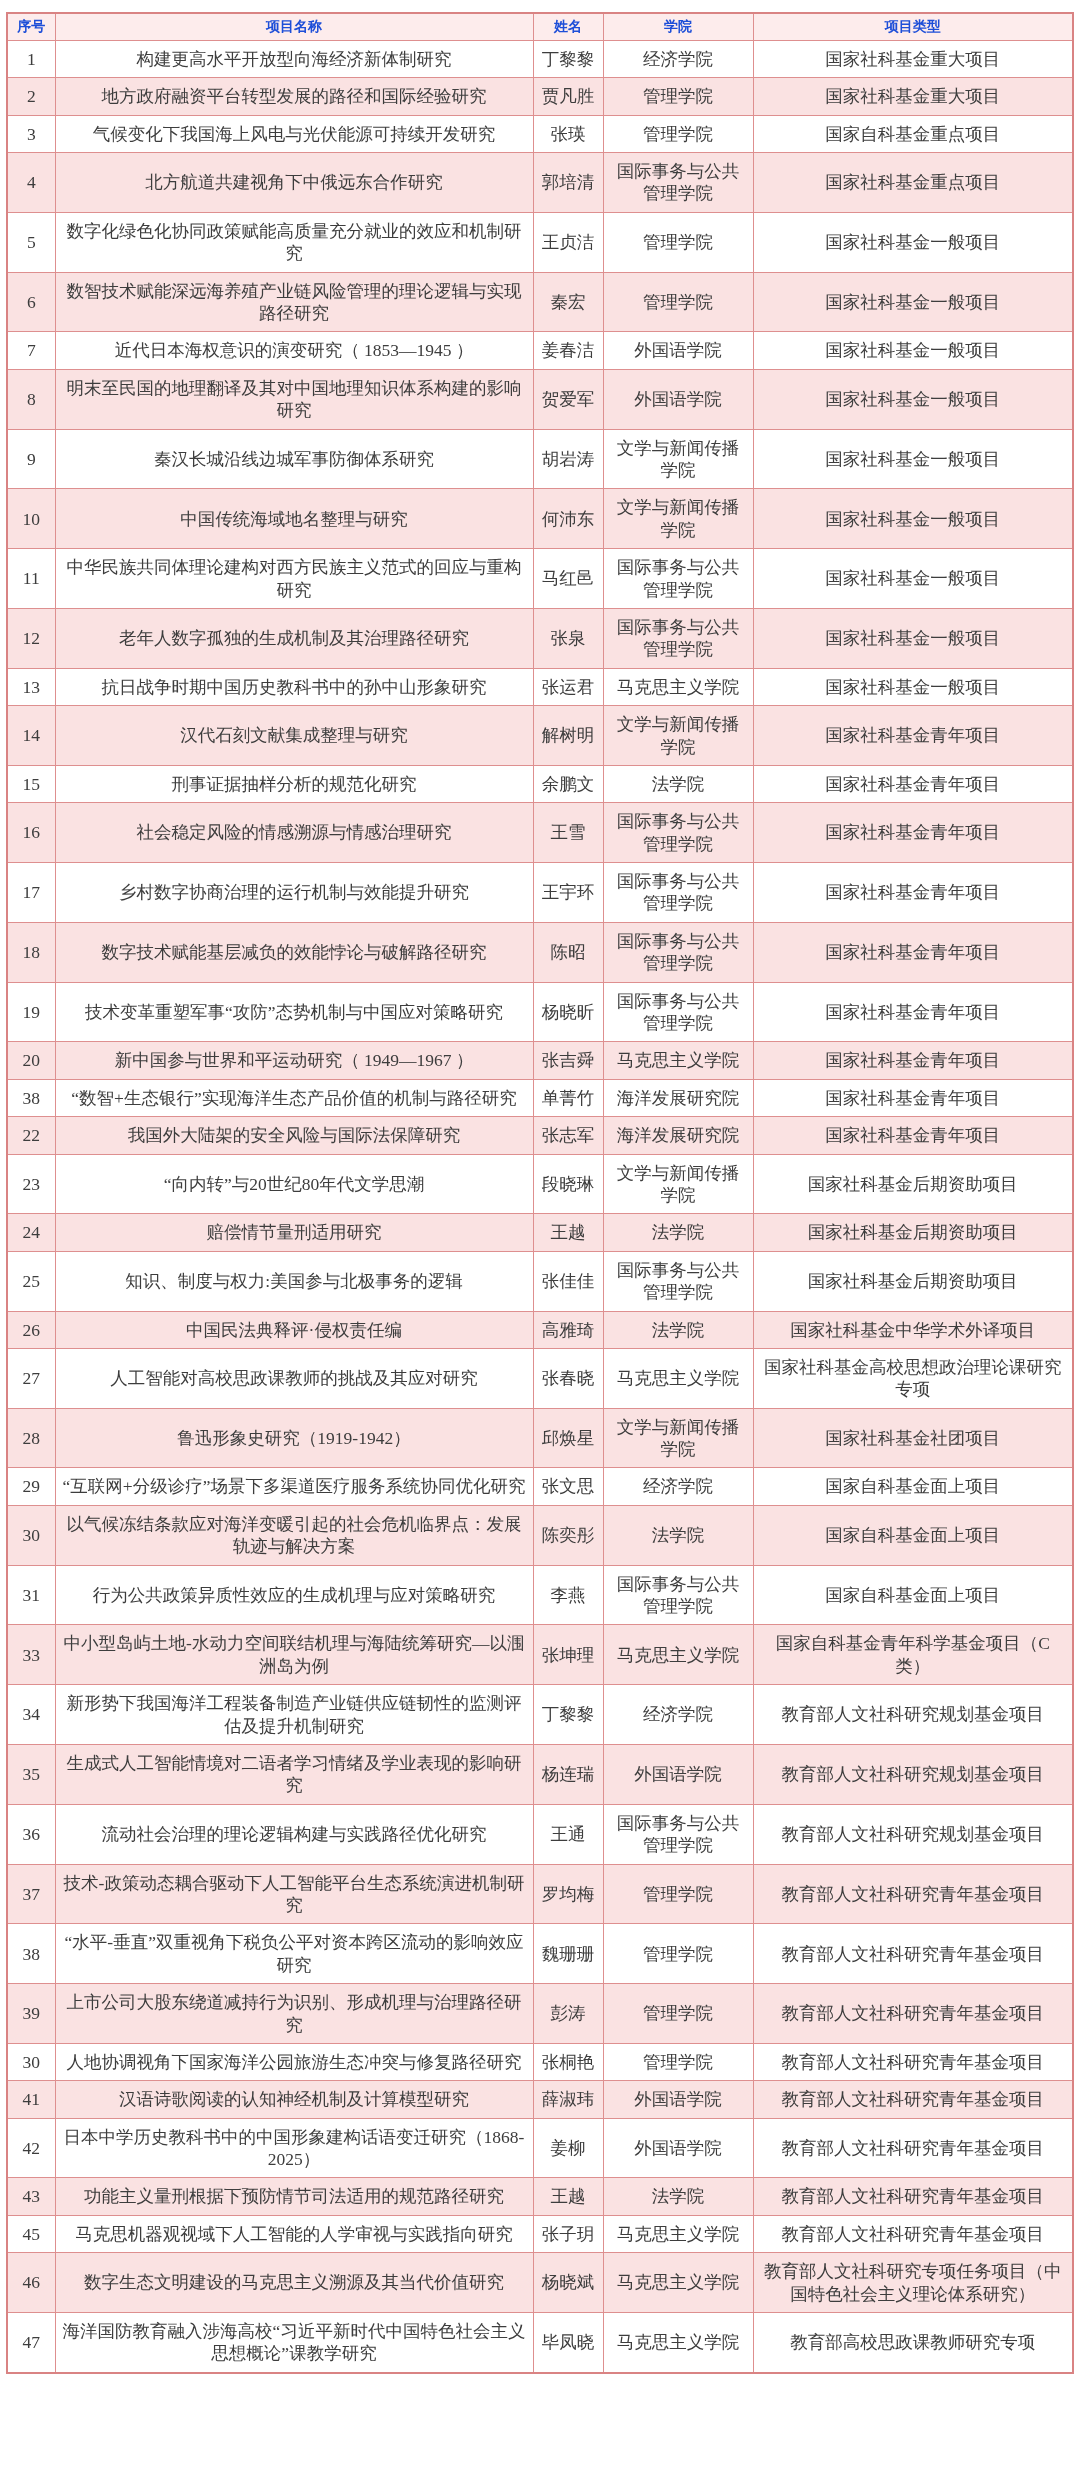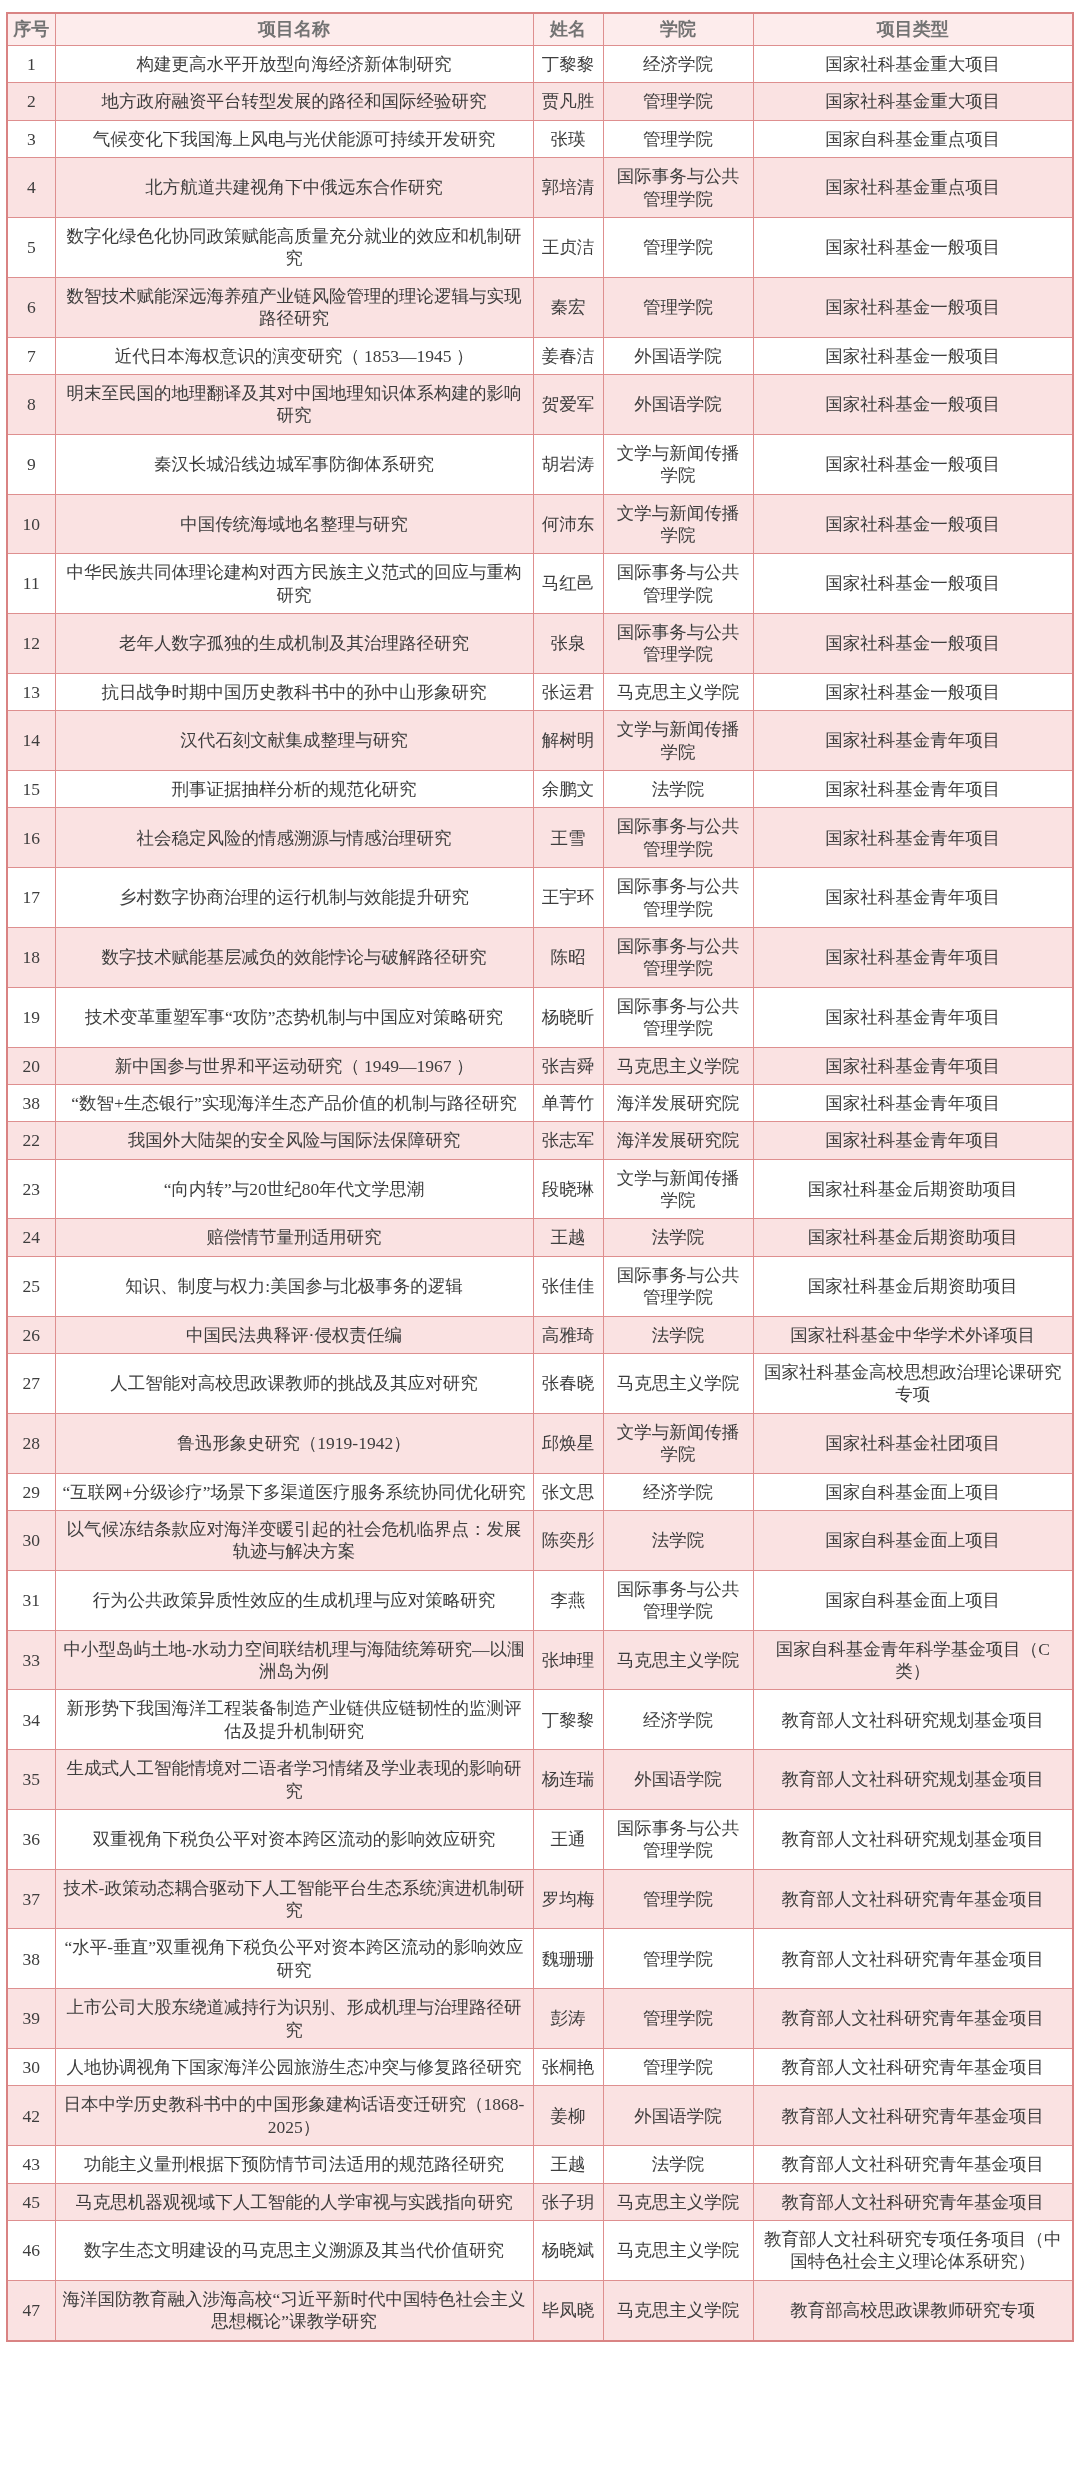--- a/index.html
+++ b/index.html
@@ -31,25 +31,25 @@
     text-align: center;
     vertical-align: middle;
     padding: 7px 5px;
     font-size: 17.5px;
     line-height: 1.28;
     color: #3d3d3d;
     word-break: break-all;
     position: relative;
   }
   thead th {
-    color: #737373;
+    color: #1d4ed8;
     background: #fdecec;
     font-weight: 700;
     padding: 4px 5px;
-    font-size: 18px;
+    font-size: 14px;
   }
   tbody tr:nth-child(odd)  { background: #ffffff; }
   tbody tr:nth-child(even) { background: #fae2e2; }
 </style>
 </head>
 <body>
 
 <div class="page">
   <table class="projects">
     <colgroup>
@@ -302,21 +302,21 @@
   </tr>
         <tr>
     <td>35</td>
     <td>生成式人工智能情境对二语者学习情绪及学业表现的影响研究</td>
     <td>杨连瑞</td>
     <td>外国语学院</td>
     <td>教育部人文社科研究规划基金项目</td>
   </tr>
         <tr>
     <td>36</td>
-    <td>双重视角下税负公平对资本跨区流动的影响效应研究</td>
+    <td>流动社会治理的理论逻辑构建与实践路径优化研究</td>
     <td>王通</td>
     <td>国际事务与公共管理学院</td>
     <td>教育部人文社科研究规划基金项目</td>
   </tr>
         <tr>
     <td>37</td>
     <td>技术-政策动态耦合驱动下人工智能平台生态系统演进机制研究</td>
     <td>罗均梅</td>
     <td>管理学院</td>
     <td>教育部人文社科研究青年基金项目</td>
@@ -333,20 +333,27 @@
     <td>上市公司大股东绕道减持行为识别、形成机理与治理路径研究</td>
     <td>彭涛</td>
     <td>管理学院</td>
     <td>教育部人文社科研究青年基金项目</td>
   </tr>
         <tr>
     <td>30</td>
     <td>人地协调视角下国家海洋公园旅游生态冲突与修复路径研究</td>
     <td>张桐艳</td>
     <td>管理学院</td>
+    <td>教育部人文社科研究青年基金项目</td>
+  </tr>
+        <tr>
+    <td>41</td>
+    <td>汉语诗歌阅读的认知神经机制及计算模型研究</td>
+    <td>薛淑玮</td>
+    <td>外国语学院</td>
     <td>教育部人文社科研究青年基金项目</td>
   </tr>
         <tr>
     <td>42</td>
     <td>日本中学历史教科书中的中国形象建构话语变迁研究（1868-2025）</td>
     <td>姜柳</td>
     <td>外国语学院</td>
     <td>教育部人文社科研究青年基金项目</td>
   </tr>
         <tr>

